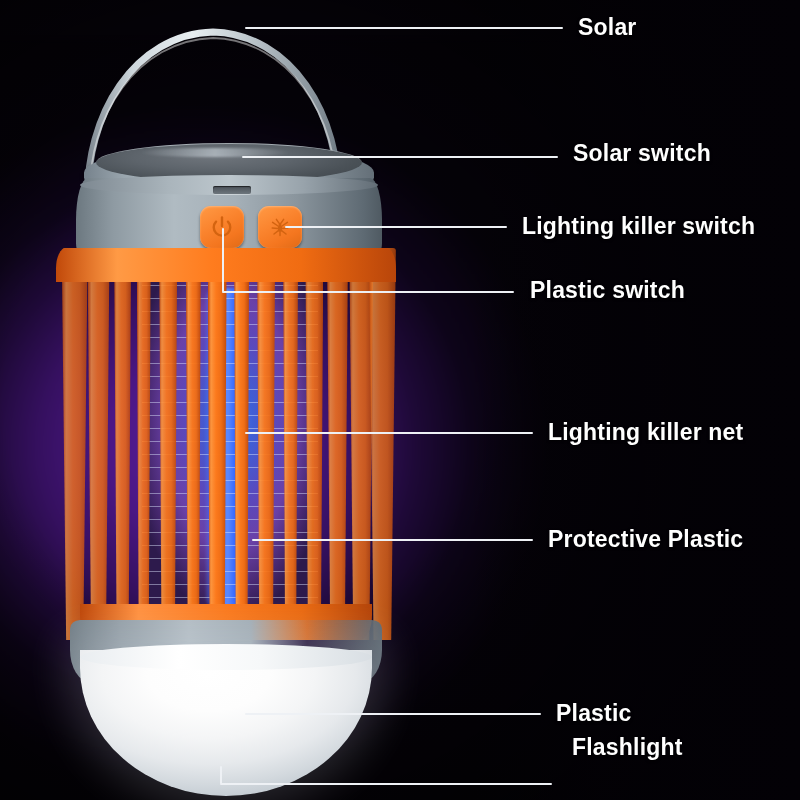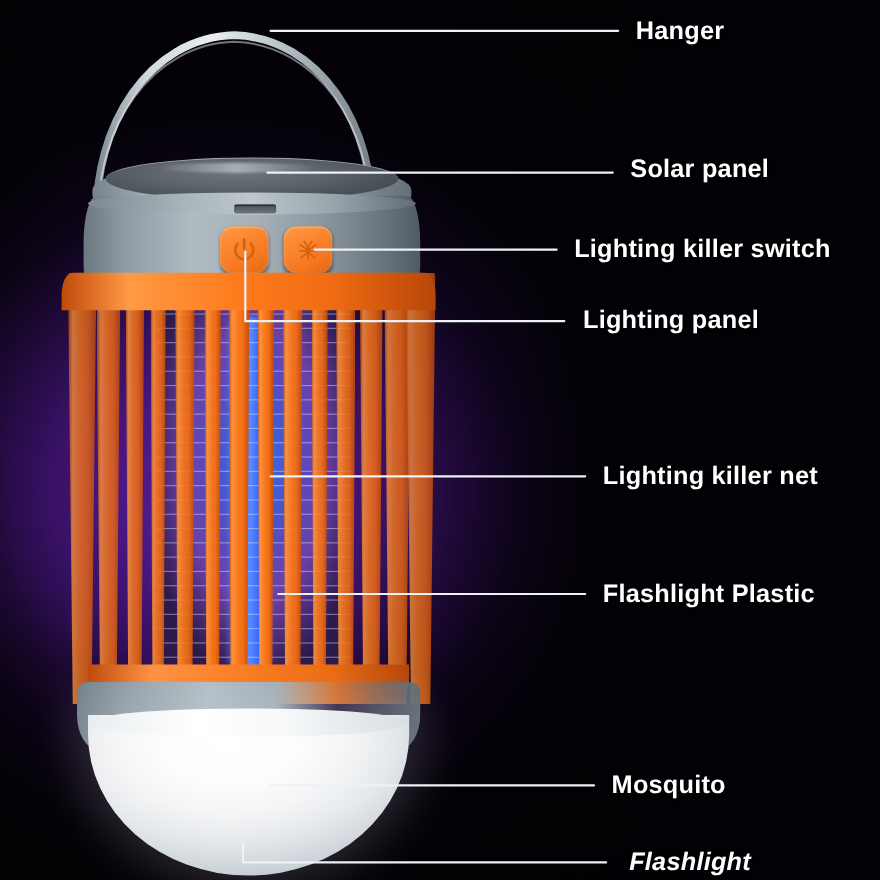--- a/index.html
+++ b/index.html
@@ -230,31 +230,31 @@
     </div>
 
     <div class="bottom-ring"></div>
     <div class="dome-shade"></div>
     <div class="dome"></div>
     <div class="dome-top"></div>
   </div>
 
   <div id="annotations">
       <div class="lead" style="left: 245px; top: 27px; width: 318px;"></div>
-      <div class="lbl" style="left: 578px; top: 14px;">Hanger</div>
+      <div class="lbl" style="left: 578px; top: 14px;">Solar</div>
       <div class="lead" style="left: 242px; top: 156px; width: 316px;"></div>
-      <div class="lbl" style="left: 573px; top: 140px;">Solar panel</div>
+      <div class="lbl" style="left: 573px; top: 140px;">Solar switch</div>
       <div class="lead" style="left: 285px; top: 226px; width: 222px;"></div>
       <div class="lbl" style="left: 522px; top: 213px;">Lighting killer switch</div>
       <div class="lead-v" style="left: 222px; top: 228px; height: 64px;"></div>
       <div class="lead" style="left: 222px; top: 291px; width: 292px;"></div>
-      <div class="lbl" style="left: 530px; top: 277px;">Lighting panel</div>
+      <div class="lbl" style="left: 530px; top: 277px;">Plastic switch</div>
       <div class="lead" style="left: 245px; top: 432px; width: 288px;"></div>
       <div class="lbl" style="left: 548px; top: 419px;">Lighting killer net</div>
       <div class="lead" style="left: 252px; top: 539px; width: 281px;"></div>
-      <div class="lbl" style="left: 548px; top: 526px;">Flashlight Plastic</div>
+      <div class="lbl" style="left: 548px; top: 526px;">Protective Plastic</div>
       <div class="lead" style="left: 245px; top: 713px; width: 296px;"></div>
-      <div class="lbl" style="left: 556px; top: 700px;">Mosquito</div>
+      <div class="lbl" style="left: 556px; top: 700px;">Plastic</div>
       <div class="lead-v" style="left: 220px; top: 766px; height: 18px;"></div>
       <div class="lead" style="left: 220px; top: 783px; width: 332px;"></div>
-      <div class="lbl" style="left: 572px; top: 770px; font-style: italic;">Flashlight</div>
+      <div class="lbl" style="left: 572px; top: 734px;">Flashlight</div>
     </div>
 </div>
 
 </body></html>

